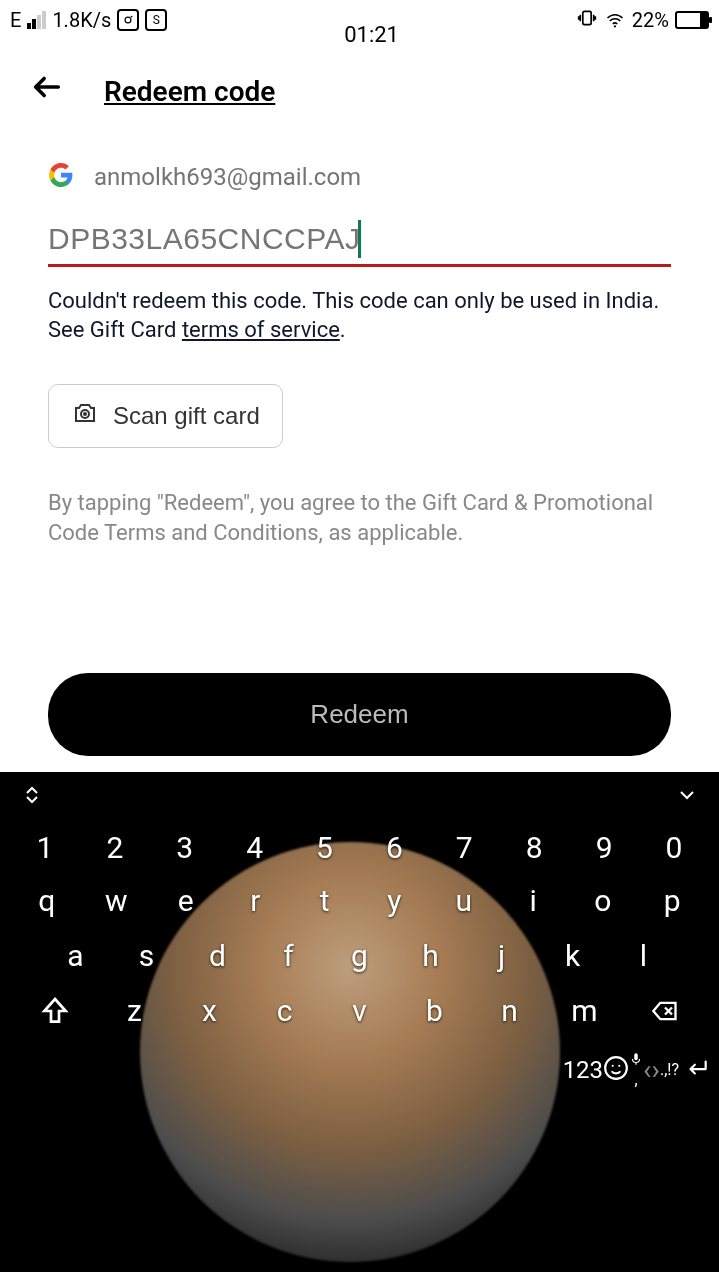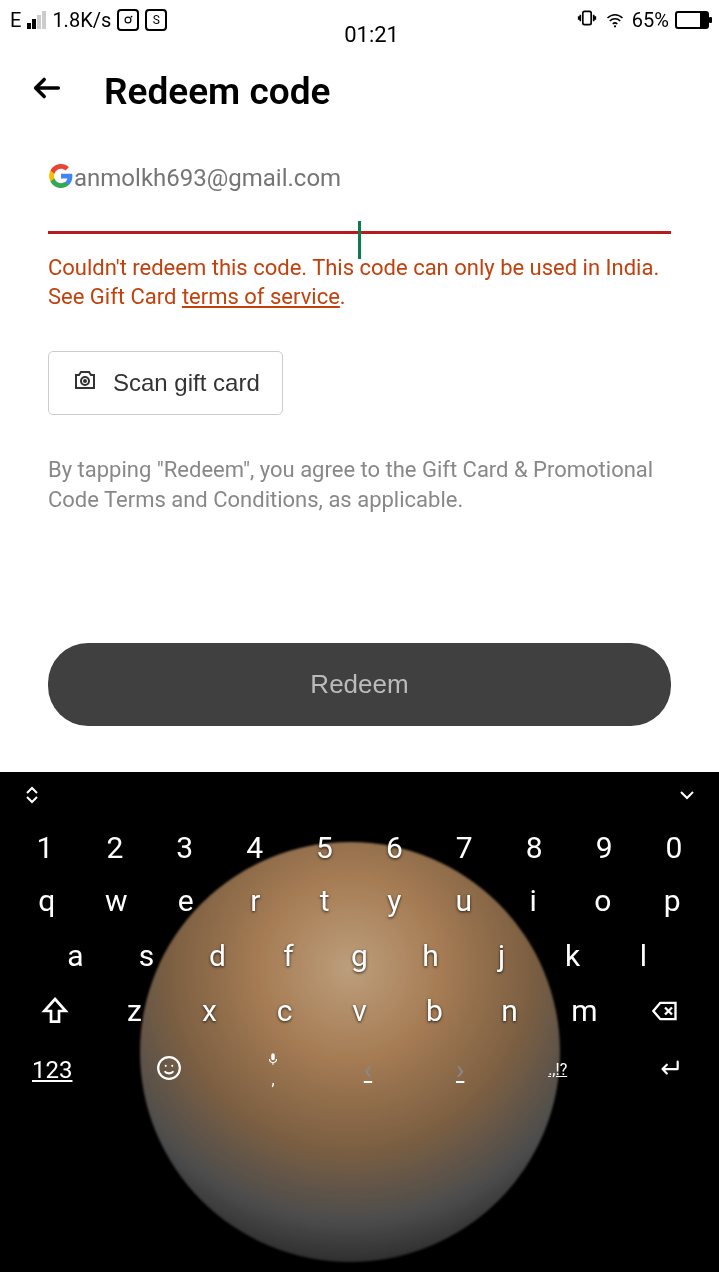--- a/index.html
+++ b/index.html
@@ -33,57 +33,57 @@
     width: 34px; height: 18px; border: 2px solid #000; border-radius: 3px; position: relative; display: inline-flex; align-items: center;
   }
   .battery::after { content:""; position:absolute; right:-5px; top:4px; width:3px; height:6px; background:#000; border-radius:1px;}
   .battery-fill { width: 22%; height: 100%; background:#000; margin-left:auto; }
   .header {
     display: flex;
     align-items: center;
     padding: 30px 30px 20px 30px;
   }
   .back-arrow { font-size: 34px; margin-right: 40px; }
-  .header-title { font-size: 37px; font-weight: 600; }
+  .header-title { font-size: 28px; font-weight: 600; text-decoration: underline; }
   .content { padding: 30px 48px 0 48px; flex: 1; }
-  .account-row { display: flex; align-items: center; gap: 0; margin-bottom: 30px; }
+  .account-row { display: flex; align-items: center; gap: 20px; margin-bottom: 30px; }
   .g-logo { width: 26px; height: 26px; }
   .account-email { font-size: 24px; color: #757575; }
   .code-input-wrap { border-bottom: 3px solid #b71c1c; padding-bottom: 8px; margin-bottom: 20px; position: relative; }
   .code-input {
     font-size: 30px;
     color: #757575;
     letter-spacing: 0.5px;
     border: none;
     outline: none;
     width: 100%;
     background: transparent;
   }
   .cursor { position: absolute; left: 310px; top: -2px; width: 3px; height: 38px; background: #0a7d4f; }
-  .error-text { color: #c2410c; font-size: 22px; line-height: 1.3; margin-bottom: 40px; }
+  .error-text { color: #0f172a; font-size: 22px; line-height: 1.3; margin-bottom: 40px; }
   .error-link { text-decoration: underline; }
   .scan-btn {
     display: inline-flex;
     align-items: center;
     gap: 14px;
     border: 1.5px solid #ccc;
-    border-radius: 5px;
+    border-radius: 10px;
     padding: 16px 22px;
     font-size: 24px;
     color: #333;
     background: #fff;
     margin-bottom: 40px;
   }
   .camera-icon { width: 28px; height: 24px; }
   .terms-text { color: #888; font-size: 22px; line-height: 1.35; }
   .terms-link { }
   .redeem-btn {
     width: calc(100% - 96px);
-    margin: 80px 48px 46px 48px;
-    background: #404040;
+    margin: 80px 48px 16px 48px;
+    background: #000000;
     color: #bbb;
     font-size: 26px;
     border: none;
     border-radius: 40px;
     padding: 26px 0;
     text-align: center;
   }
   .keyboard {
     background: #000;
     color: #fff;
@@ -132,23 +132,22 @@
     text-shadow: 0 1px 3px rgba(0,0,0,0.8);
   }
   .kb-row-letters { padding: 10px 12px; }
   .kb-row-asdf { padding: 10px 40px; }
   .kb-row-bottom { padding: 10px 12px; align-items: center; }
   .kb-shift, .kb-back { width: 70px; display:flex; align-items:center; justify-content:center; }
   .kb-footer {
     position: relative;
     display: flex;
     align-items: center;
-    justify-content: space-between;
-    padding: 12px 32px;
-    text-decoration: underline;
+    justify-content: flex-end;
+    padding: 12px 4px;
   }
   .kb-123 { font-size: 24px; color:#fff; }
   .kb-lang { font-size: 28px; color:#fff; }
   .kb-small { font-size: 16px; color:#fff; }
   .chev { width:24px; height:24px; }
   .wifi-icon { width:22px; height:18px; }
   .icon-box { width:22px; height:22px; border:2px solid #000; border-radius:4px; display:inline-flex; align-items:center; justify-content:center; font-size:12px; }
 </style>
 </head>
 <body>
@@ -178,21 +177,21 @@
           <rect x="7" y="4" width="10" height="16" rx="2" fill="none" stroke="#000" stroke-width="2"></rect>
           <path d="M4 8v8M2 10v4M20 8v8M22 10v4" stroke="#000" stroke-width="2"></path>
         </svg>
     </span>
     <span class="wifi-icon">
       <svg viewBox="0 0 24 24" width="22" height="18">
           <path d="M2 8c6-6 14-6 20 0M5 12c4-4 10-4 14 0M9 16c2-2 4-2 6 0" fill="none" stroke="#000" stroke-width="2"></path>
           <circle cx="12" cy="19" r="1.5" fill="#000"></circle>
         </svg>
     </span>
-    <span>65%</span>
+    <span>22%</span>
     <span class="battery">
         <span class="battery-fill"></span>
       </span>
   </div>
 </div>
 
 <div class="header">
   <span class="back-arrow">
     <svg width="34" height="34" viewBox="0 0 24 24">
         <path d="M20 12H4M10 6l-6 6 6 6" fill="none" stroke="#000" stroke-width="2.5" stroke-linecap="round" stroke-linejoin="round"></path>
@@ -210,20 +209,21 @@
           <path fill="#34A853" d="M24 46c5.9 0 10.8-1.9 14.4-5.2l-7-5.6c-2 1.3-4.5 2.1-7.4 2.1-5.7 0-10.5-3.8-12.2-9H4.6v5.7C8.2 41.2 15.5 46 24 46z"></path>
           <path fill="#FBBC05" d="M11.8 28.3c-.4-1.3-.7-2.7-.7-4.3s.3-3 .7-4.3v-5.7H4.6C3 17.2 2 20.5 2 24s1 6.8 2.6 10l7.2-5.7z"></path>
           <path fill="#EA4335" d="M24 10.7c3.2 0 6.1 1.1 8.3 3.3l6.2-6.2C34.8 4 29.9 2 24 2 15.5 2 8.2 6.8 4.6 14l7.2 5.7c1.7-5.2 6.5-9 12.2-9z"></path>
         </svg>
     </span>
     <span class="account-email">anmolkh693@gmail.com</span>
   </div>
 
   
   <div class="code-input-wrap">
+    <input class="code-input" value="DPB33LA65CNCCPAJ" style="">
     <span class="cursor"></span>
   </div>
 
   
   <div class="error-text">
     <span>Couldn't redeem this code. This code can only be used in India. See Gift Card </span><span class="error-link">terms of service</span><span>.</span>
   </div>
 
   
   <button class="scan-btn">

